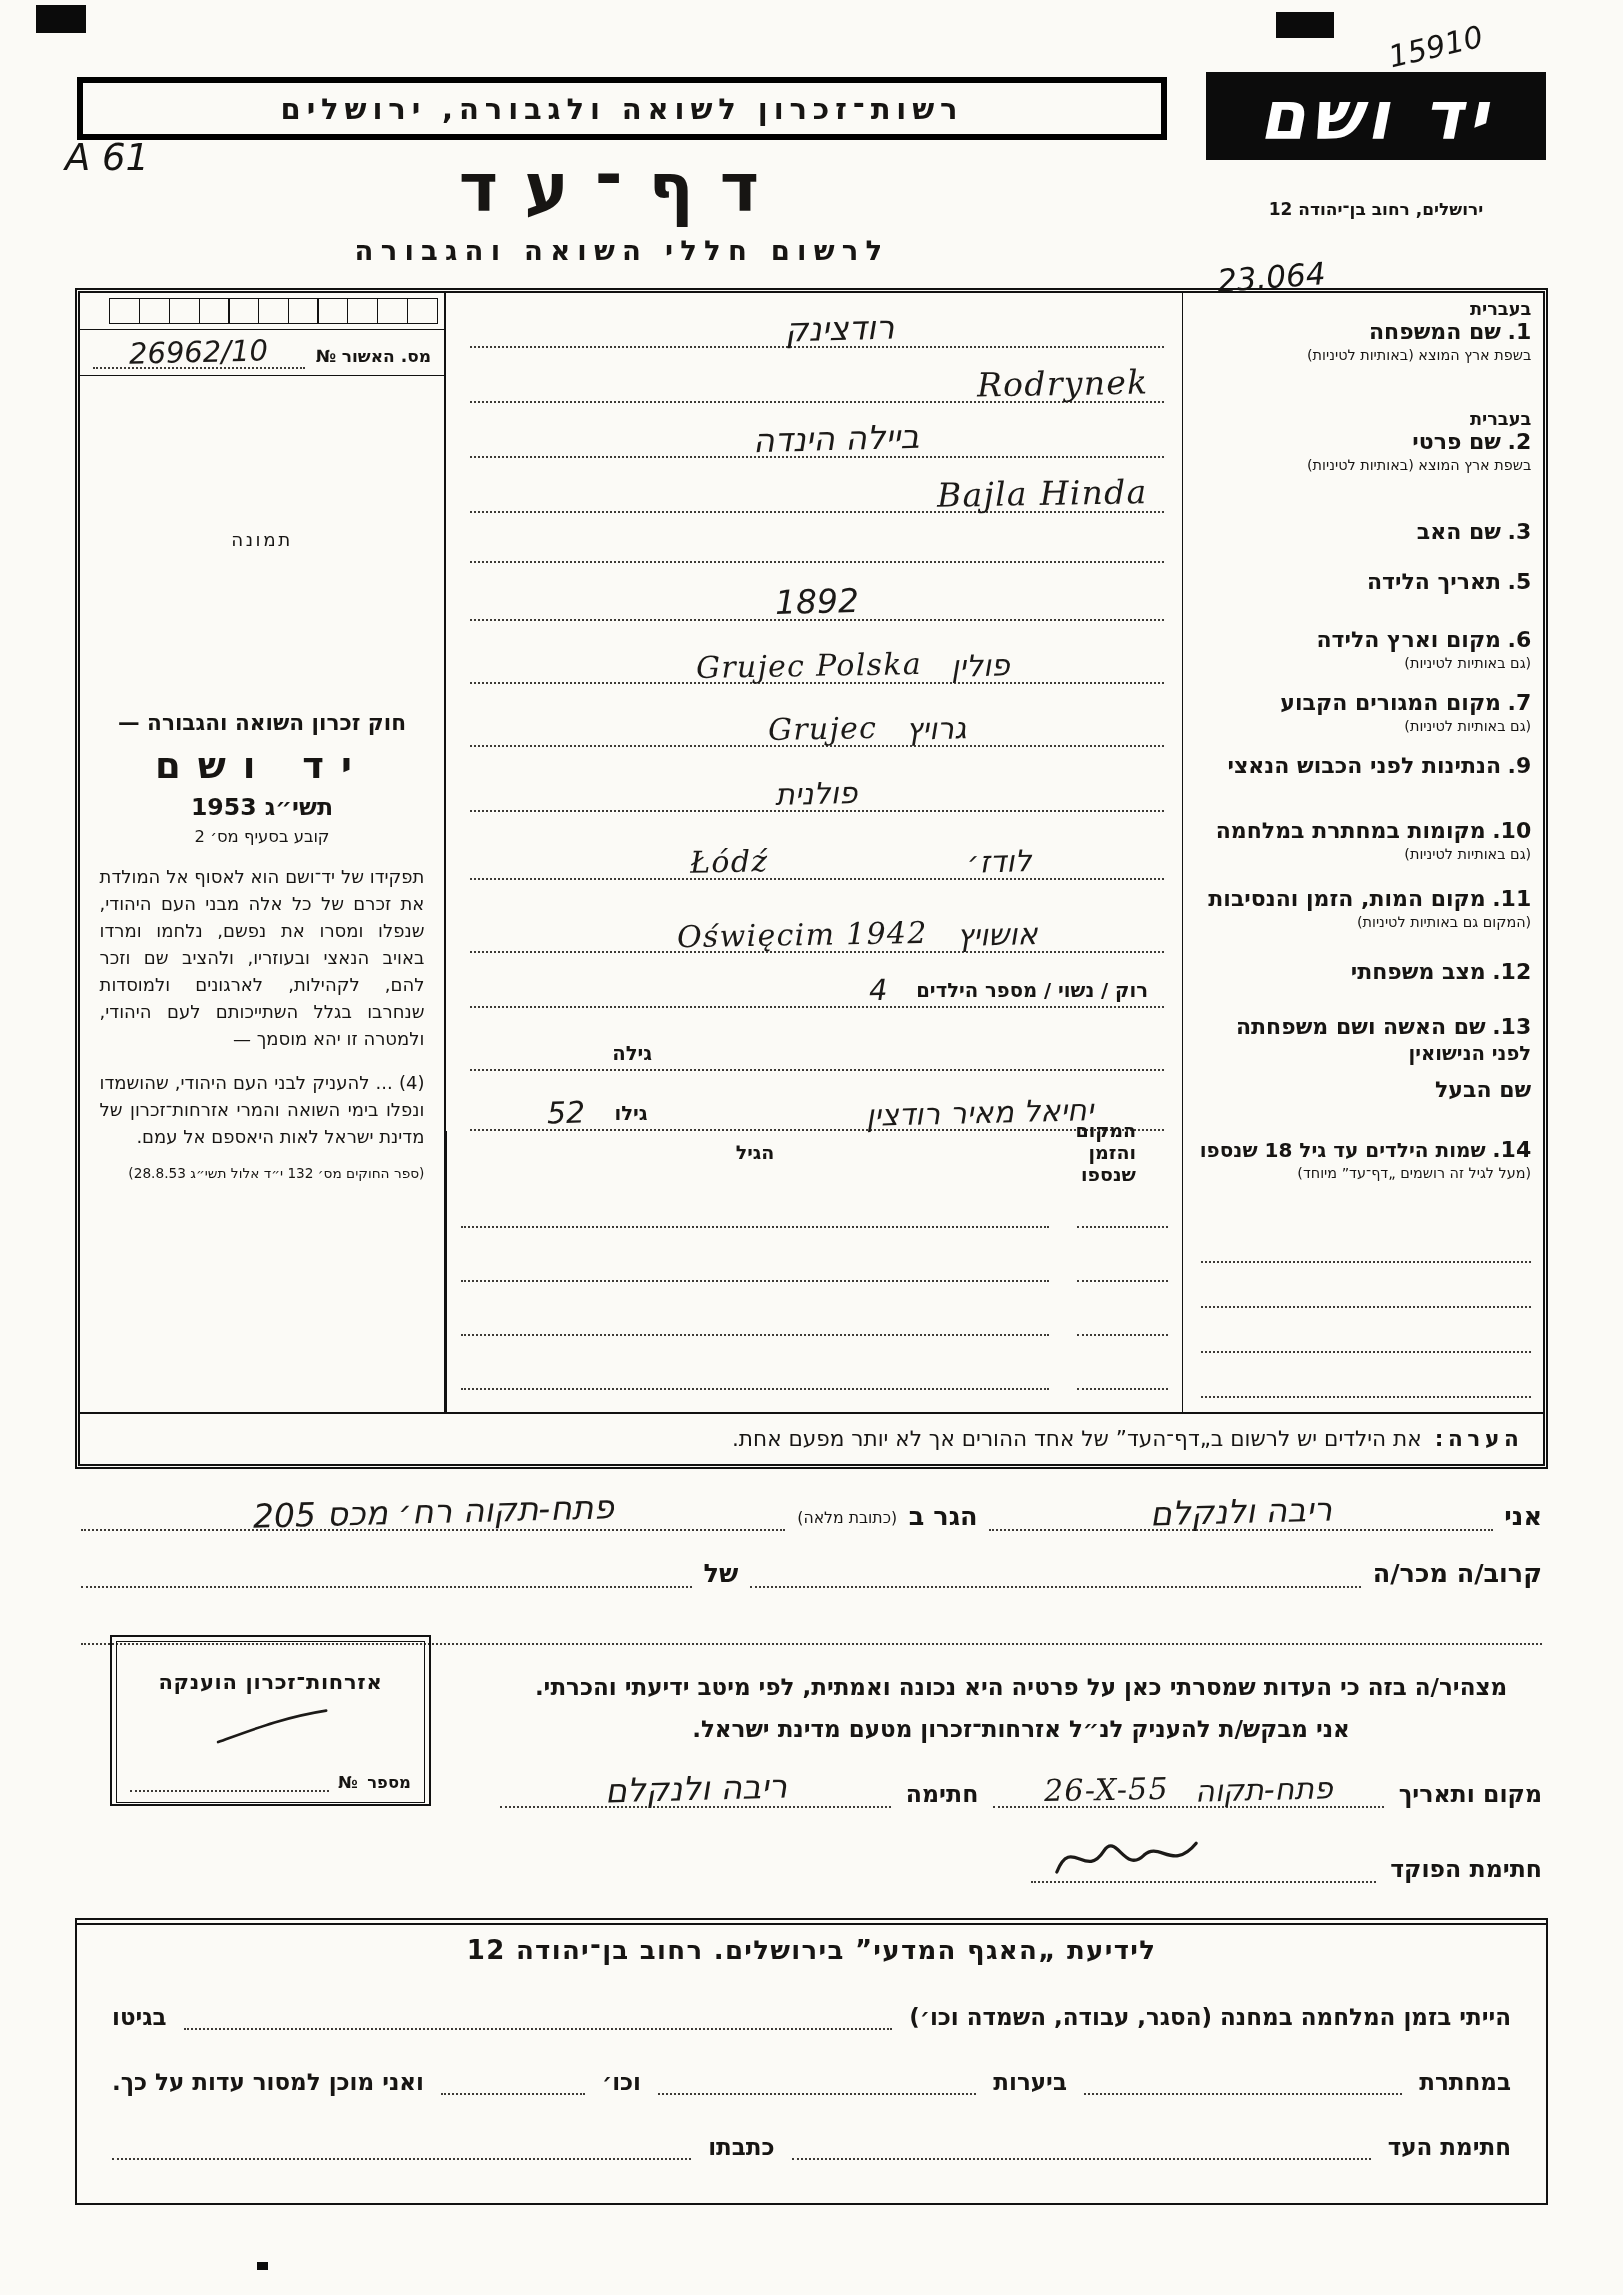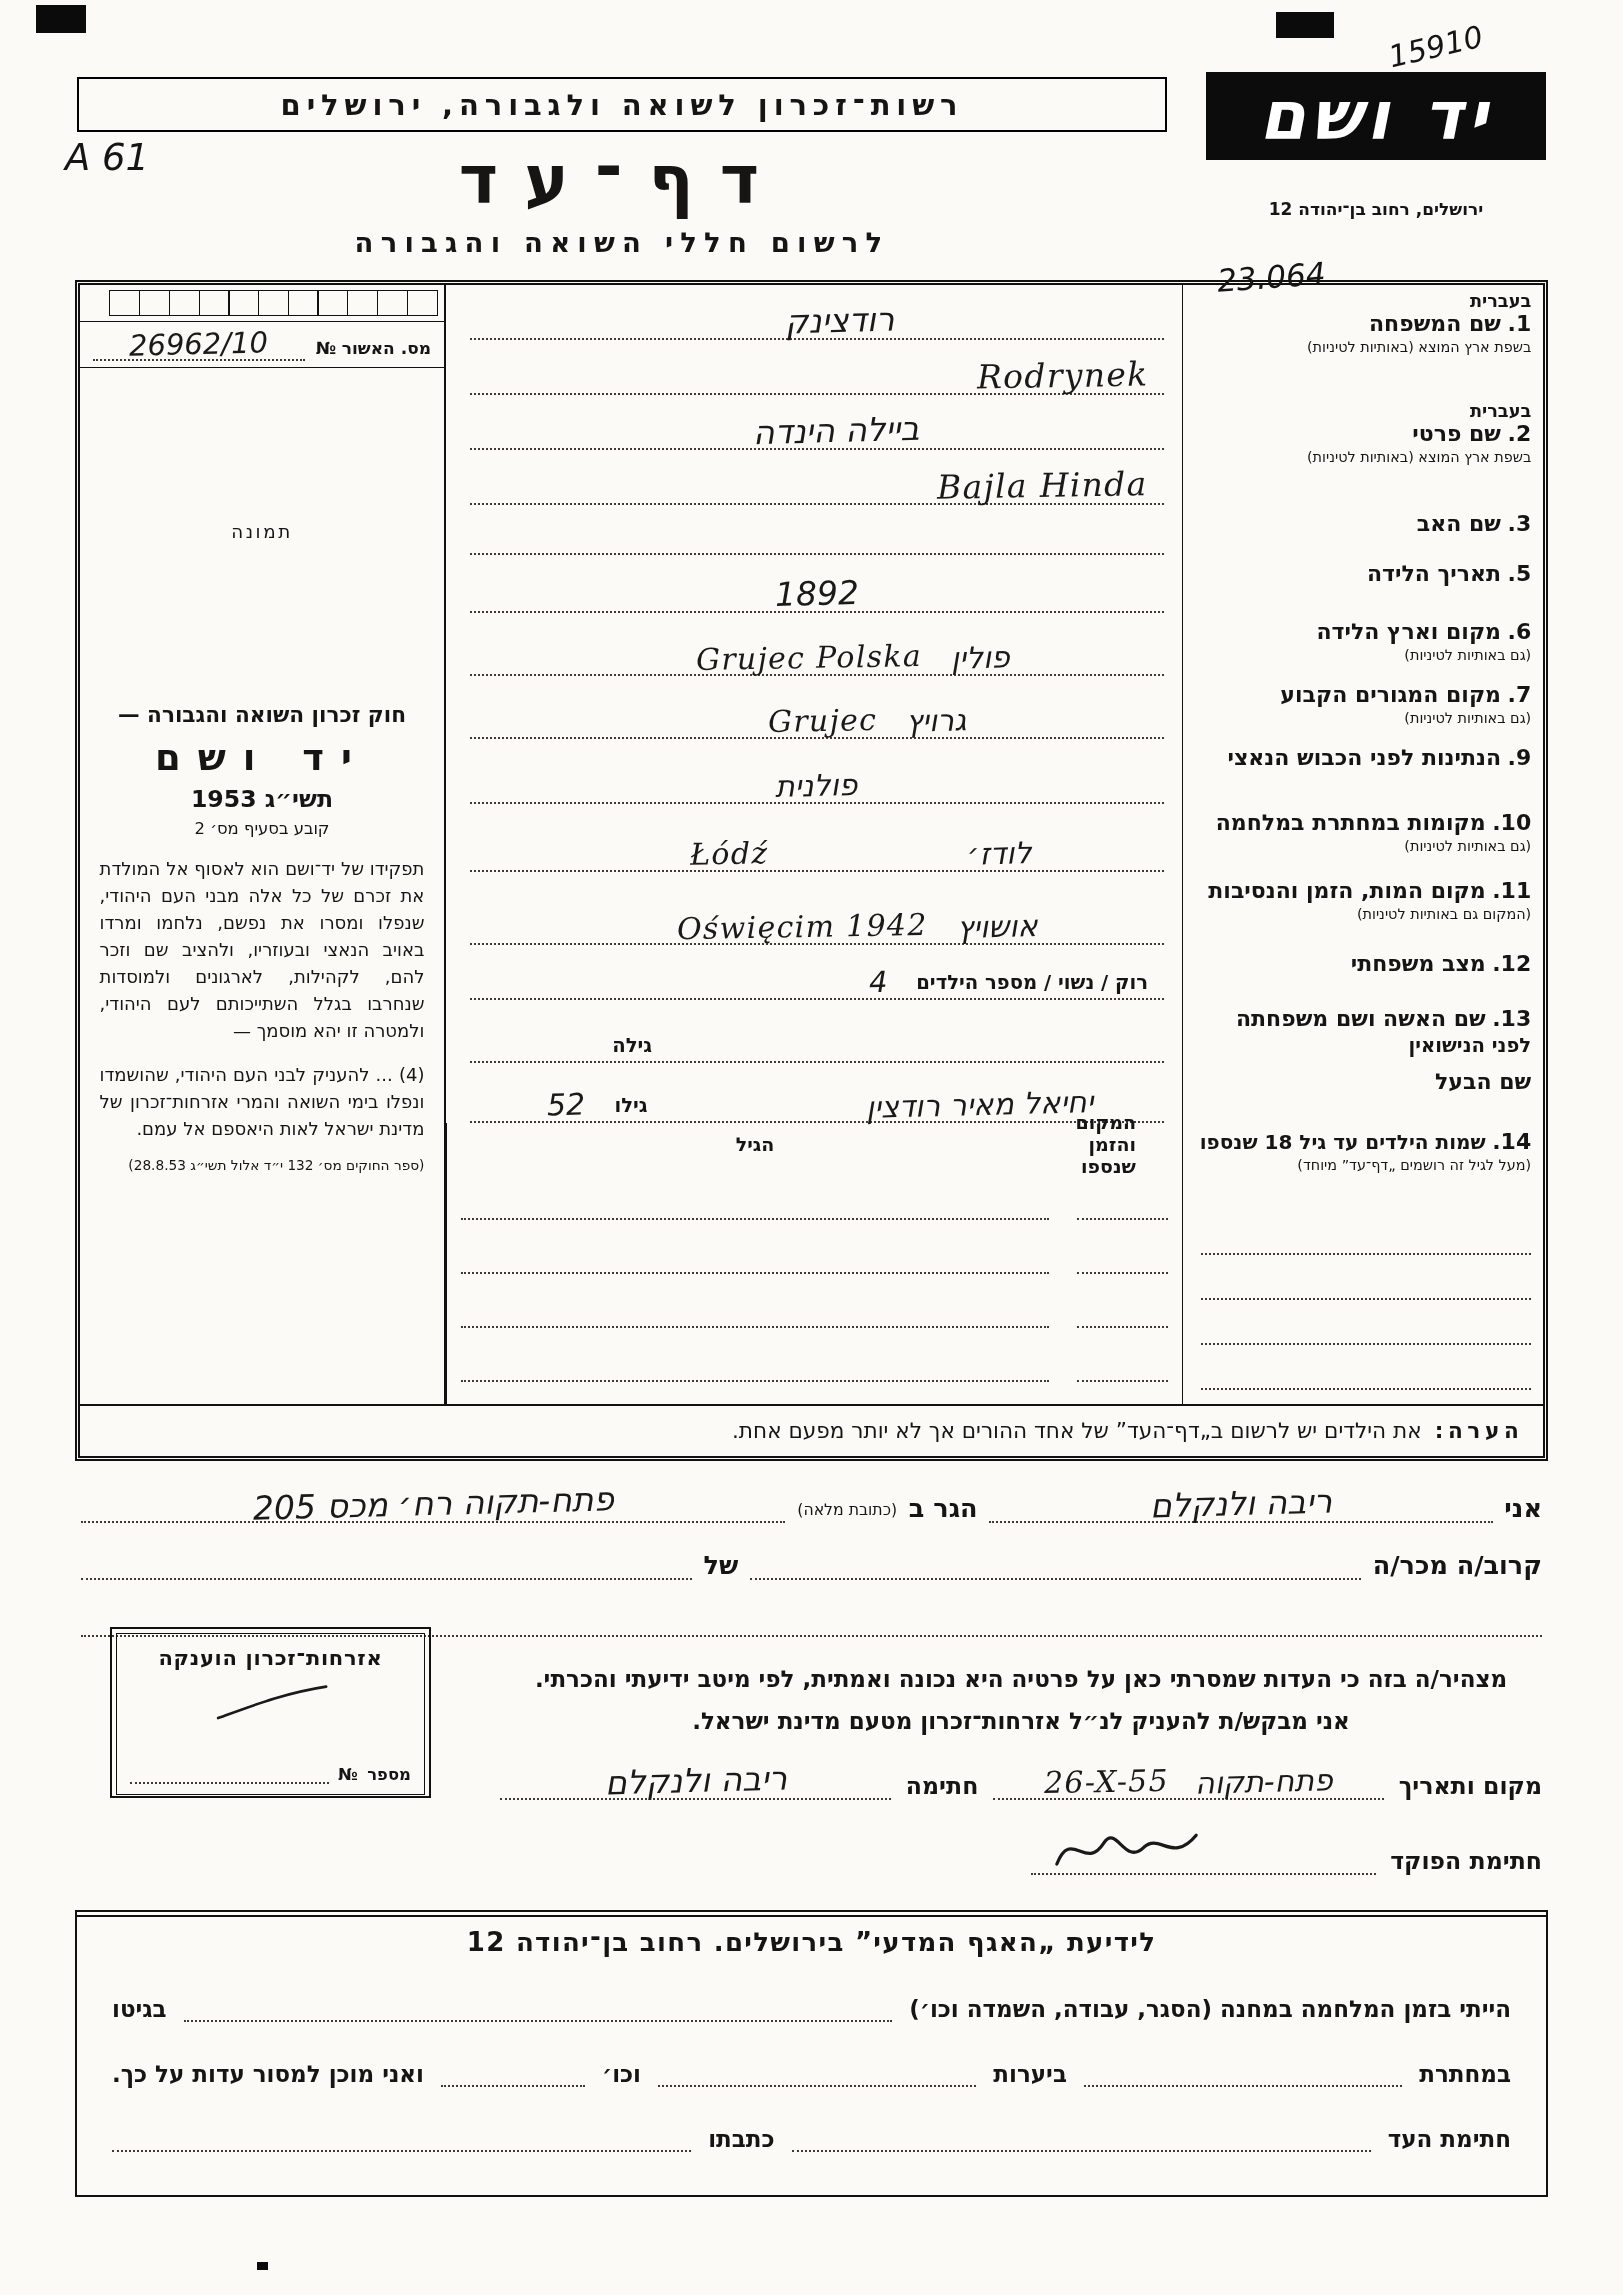--- a/index.html
+++ b/index.html
@@ -11,21 +11,21 @@
   
   .blob { position:absolute; background:#0b0b0b; }
   
   .hw { display:inline-block; font-family:"DejaVu Sans", sans-serif; font-style:italic; color:#1c1a18; line-height:1; transform:rotate(-1.5deg); }
   .hw-lat { display:inline-block; font-family:"DejaVu Serif", serif; font-style:italic; color:#1c1a18; line-height:1; letter-spacing:1.3px; transform:rotate(-1deg); direction:ltr; unicode-bidi:embed; }
   .annot { position:absolute; font-style:italic; color:#161513; }
 
   
   .header { display:flex; padding:72px 77px 0; gap:39px; }
   .head-center { flex:1; padding-top:5.2px; }
-  .authority-box { height:51px; border:2px solid #000000; display:flex; align-items:center; justify-content:center;
+  .authority-box { height:51px; border:6px solid #000000; display:flex; align-items:center; justify-content:center;
     font-weight:bold; font-size:29px; letter-spacing:5.9px; }
   .form-title { text-align:center; font-size:67px; font-weight:bold; letter-spacing:26px; margin-top:9.2px; }
   .form-subtitle { text-align:center; font-size:27.5px; font-weight:bold; letter-spacing:7.2px; margin-top:6.5px; }
   .head-logo { width:340px; flex:0 0 auto; }
   .logo-box { height:88px; background:#0c0c0c; color:#fff; display:flex; align-items:center; justify-content:center;
     font-size:67px; font-weight:bold; font-style:italic; letter-spacing:5.2px; }
   .logo-address { margin-top:39px; text-align:center; font-size:17px; font-weight:bold; }
 
   
   .form-frame { margin:22px 75px 0; border:5.9px double #111; background:#fbfaf6; }
@@ -85,21 +85,21 @@
   .full-dots { margin-top:29px; border-bottom:2px dotted #3d3a36; height:26px; }
   .decl-right { margin-left:419px; margin-top:29px;text-align:center; }
   .decl-right p { margin:15.7px 0 0; font-size:23px; font-weight:bold; }
   .sign-line { display:flex; align-items:flex-end; gap:14.4px; margin-top:30px; }
   .clerk-line { display:flex; align-items:flex-end; gap:14.4px; margin-top:42px; width:511px; }
   .sig-box { position:relative; }
   .sig-svg { position:absolute; left:19.6px; bottom:-3.9px; }
 
   .citizen-box { position:absolute; left:29px; top:140px; width:309px; height:160px; border:2px solid #111; padding:3.9px; background:transparent; }
   .citizen-inner { border:1.3px solid #111; height:100%; display:flex; flex-direction:column; align-items:center; position:relative; }
-  .citizen-title { font-size:21px; font-weight:bold; margin-top:12px; letter-spacing:0.7px; }
+  .citizen-title { font-size:21px; font-weight:bold; margin-top:28px; letter-spacing:0.7px; }
   .citizen-numrow { margin-top:auto; align-self:stretch; display:flex; align-items:flex-end; gap:9.2px; padding:0 13px 9.2px; font-size:16.4px; font-weight:bold; }
   .citizen-dots { flex:1; border-bottom:2px dotted #3d3a36; height:19.6px; }
 
   
   .bottom-box { margin:35px 75px 0; border:2px solid #111; position:relative; padding:6.5px 35px 43px; }
   .bottom-box::before { content:""; position:absolute; top:3.3px; left:0; right:0; border-top:2px solid #111; }
   .bottom-title { text-align:center; font-size:26px; font-weight:bold; margin-top:8px; letter-spacing:1.3px; }
   .b-line { display:flex; align-items:flex-end; gap:17px; margin-top:38px; font-size:23px; font-weight:bold; }
   .b-dots { flex:1; border-bottom:2px dotted #3d3a36; height:25px; }
   .b-dots.short { flex:0 0 144px; }

